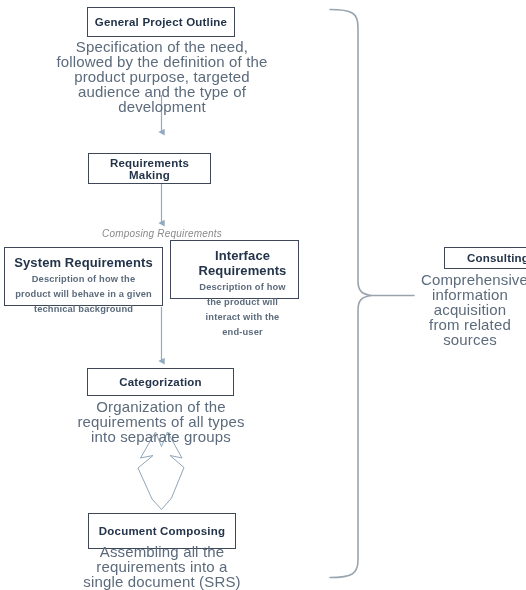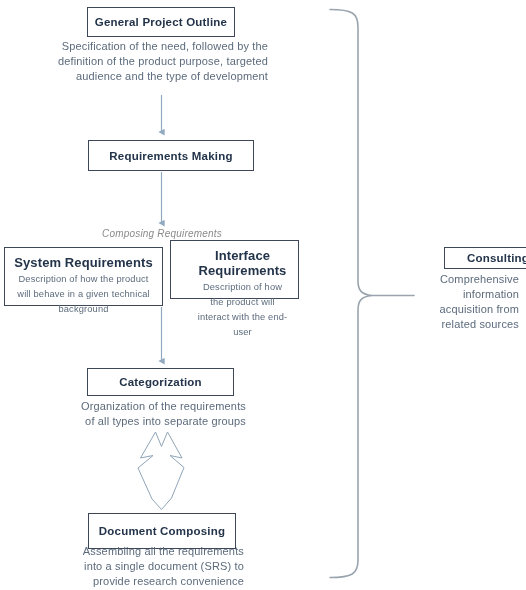--- a/index.html
+++ b/index.html
@@ -39,30 +39,30 @@
   
   .titlebox{
     display:flex;align-items:center;justify-content:center;
   }
   .titlebox .node-title{font-size:11.5px;letter-spacing:.2px;text-align:center;}
 
   
   .caption{
     position:absolute;
     color:#5c6b7c;
-    font-size:11px;
+    font-size:15px;
     line-height:15px;
-    text-align:right;
+    text-align:center;
     letter-spacing:.15px;
   }
 
   
   .combo{padding:7px 8px 6px;}
   .combo .node-title{font-size:13px;margin-bottom:2px;letter-spacing:.1px;}
-  .combo .node-body{font-size:9.3px;line-height:15px;letter-spacing:.15px;}
+  .combo .node-body{font-size:9.3px;line-height:15px;letter-spacing:.15px;font-weight:bold;}
 
   
   .section-label{
     position:absolute;
     font-style:italic;
     color:#8a8a8a;
     font-size:10px;
     letter-spacing:.2px;
     text-align:center;
   }
@@ -110,21 +110,21 @@
              C358,574 352,577.5 330,577.5" fill="none" stroke="#9aa4ae" stroke-width="1.6" stroke-linecap="round"></path>
 
     <line x1="372" y1="295.5" x2="414" y2="295.5" stroke="#9aa4ae" stroke-width="1.6" stroke-linecap="round"></line>
   </svg>
 
   <div class="node titlebox" style="left:87px; top:7px; width:148px; height:30px;">
     <span class="node-title">General Project Outline</span>
   </div>
   <div class="caption" style="left:56px; top:39px; width:212px;">Specification of the need, followed by the definition of the product purpose, targeted audience and the type of development</div>
 
-  <div class="node titlebox" style="left:88px; top:140px; width:166px; height:31px;">
+  <div class="node titlebox" style="left:88px; top:153px; width:123px; height:31px;">
     <span class="node-title">Requirements Making</span>
   </div>
 
   <div class="section-label" style="left:71px; top:228px; width:182px;">Composing Requirements</div>
 
   <div class="node combo" style="left:4px; top:247px; width:159px; height:59px;">
     <span class="node-title">System Requirements</span>
     <span class="node-body">Description of how the product will behave in a given technical background</span>
   </div>
 

